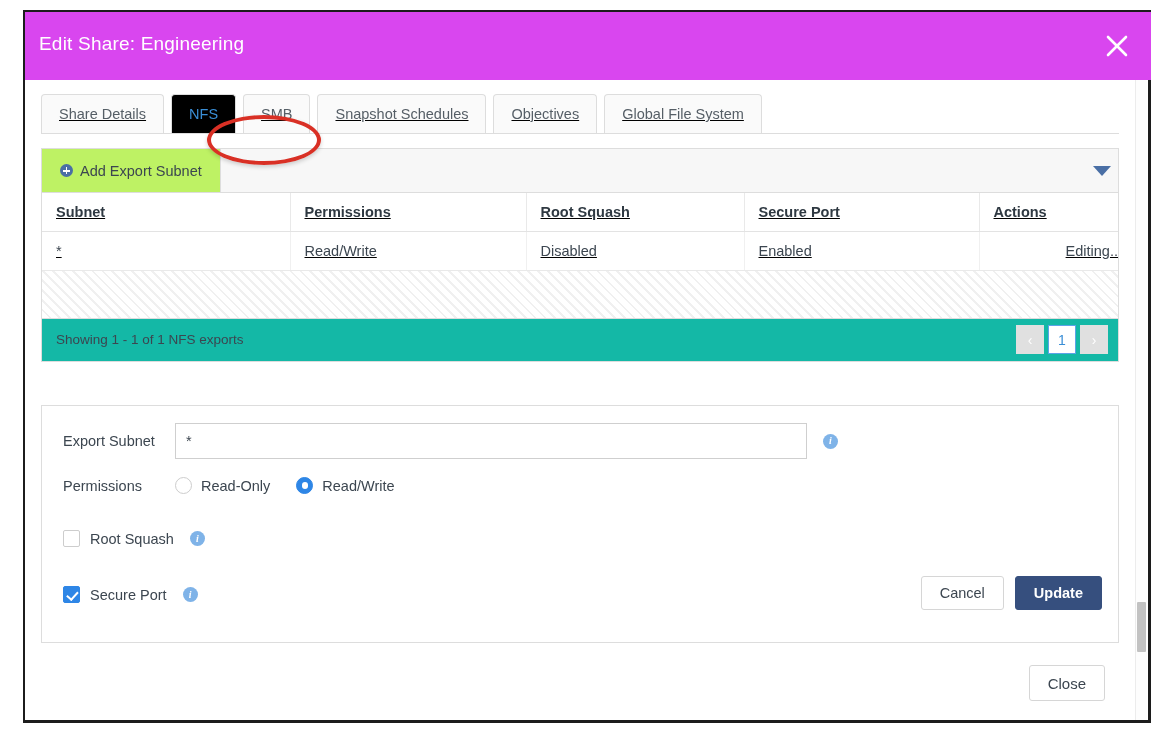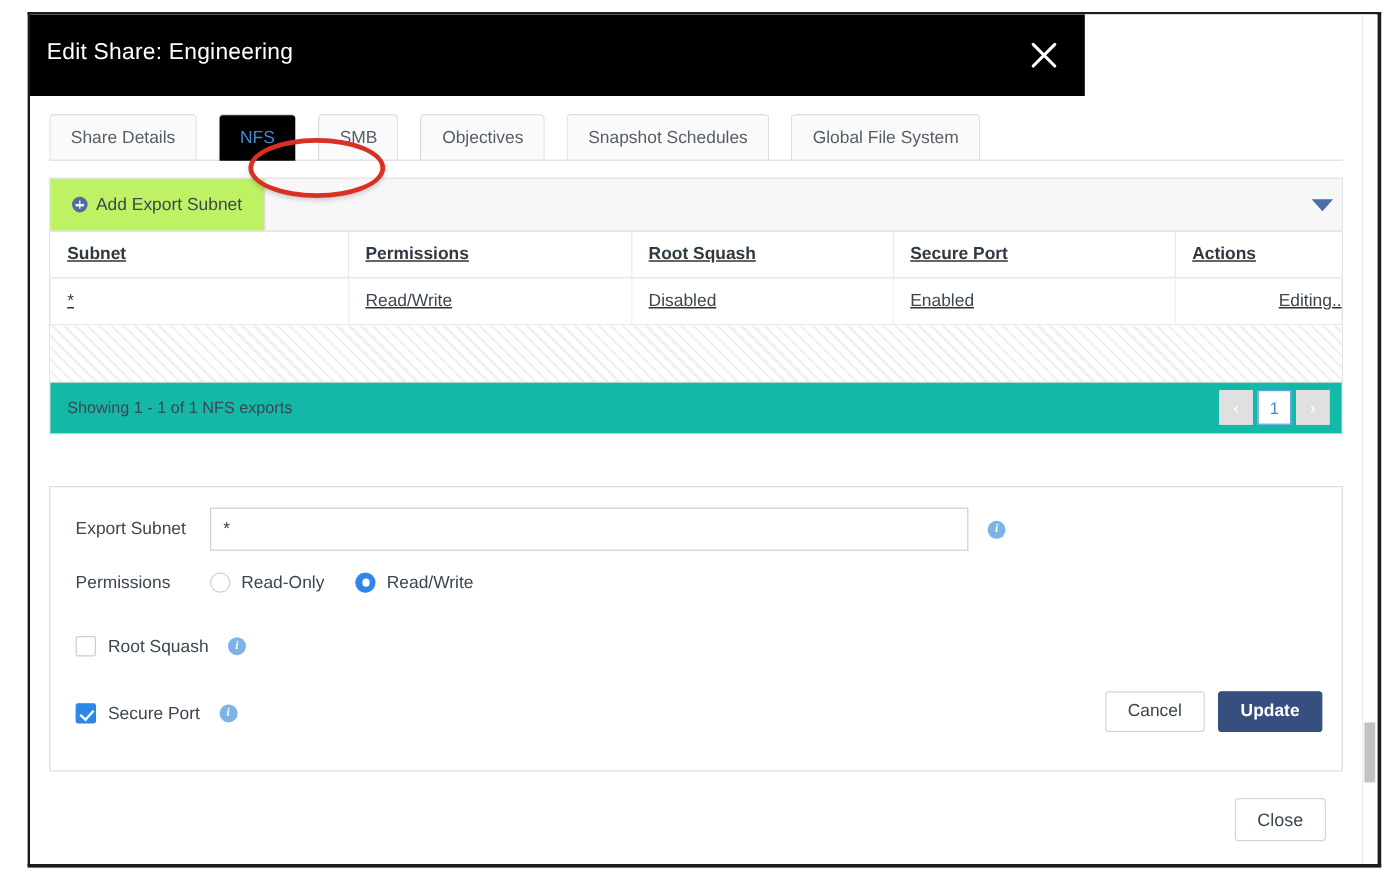--- a/index.html
+++ b/index.html
@@ -69,22 +69,22 @@
     position: absolute;
     left: 25px; top: 12px;
     width: 1110px;
     height: 706px;
     background: #ffffff;
     box-sizing: border-box;
   }
   .dialog-header {
     position: absolute;
     left: 0; top: 0;
-    width: 879px; height: 68px;
-    background: #000000;
+    width: 1126px; height: 68px;
+    background: #d946ef;
     box-sizing: border-box;
   }
   .dialog-title {
     position: absolute;
     left: 14px; top: 21px;
     font-size: 19px;
     color: #ffffff;
     letter-spacing: .2px;
     white-space: nowrap;
   }
@@ -99,22 +99,22 @@
   }
   .dialog-close-x svg { display: block; }
 
   
   .tabs {
     position: absolute;
     left: 16px; top: 82px;
     width: 1078px;
     height: 40px;
     display: flex;
-    align-items: flex-end;
-    gap: 18px;
+    gap: 7px;
+    text-decoration: underline;
   }
   .tab {
     height: 39px;
     padding: 0 17px;
     display: flex;
     align-items: center;
     justify-content: center;
     font-size: 14.5px;
     color: #555e66;
     background: #fafafa;
@@ -538,24 +538,24 @@
       <div class="tab">
         <span>Share Details</span>
       </div>
       <div class="tab active">
         <span>NFS</span>
       </div>
       <div class="tab">
         <span>SMB</span>
       </div>
       <div class="tab">
+        <span>Snapshot Schedules</span>
+      </div>
+      <div class="tab">
         <span>Objectives</span>
-      </div>
-      <div class="tab">
-        <span>Snapshot Schedules</span>
       </div>
       <div class="tab">
         <span>Global File System</span>
       </div>
     </div>
     <div class="tabs-underline"></div>
     <div class="annot-ellipse"></div>
 
     <div class="table-panel">
 

